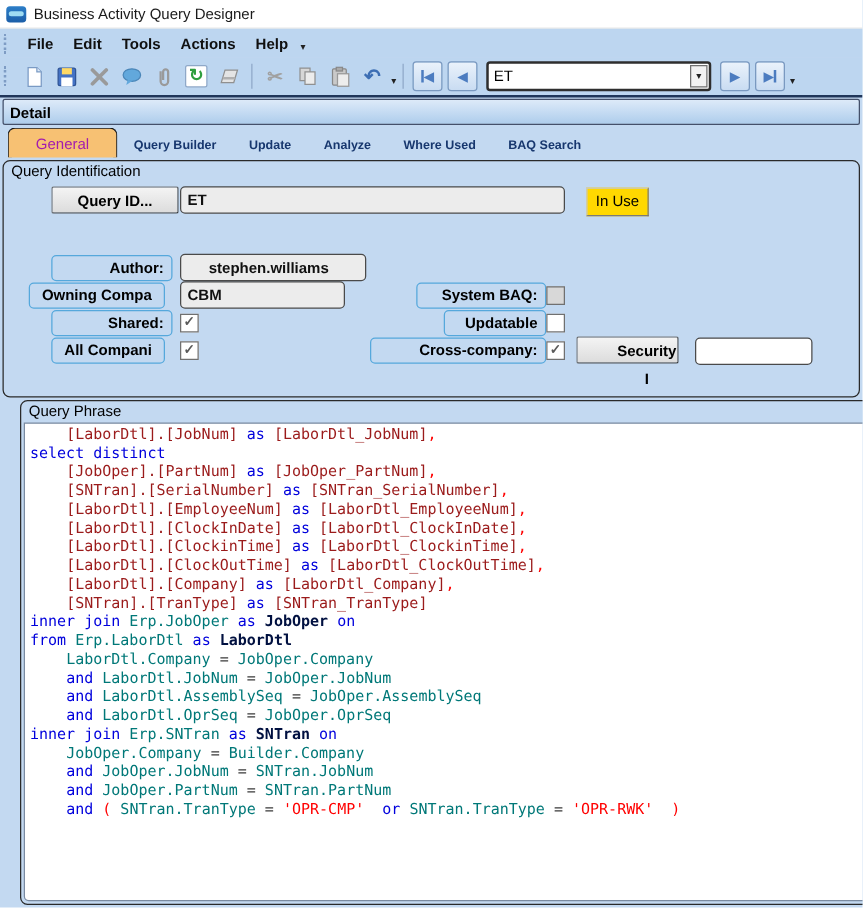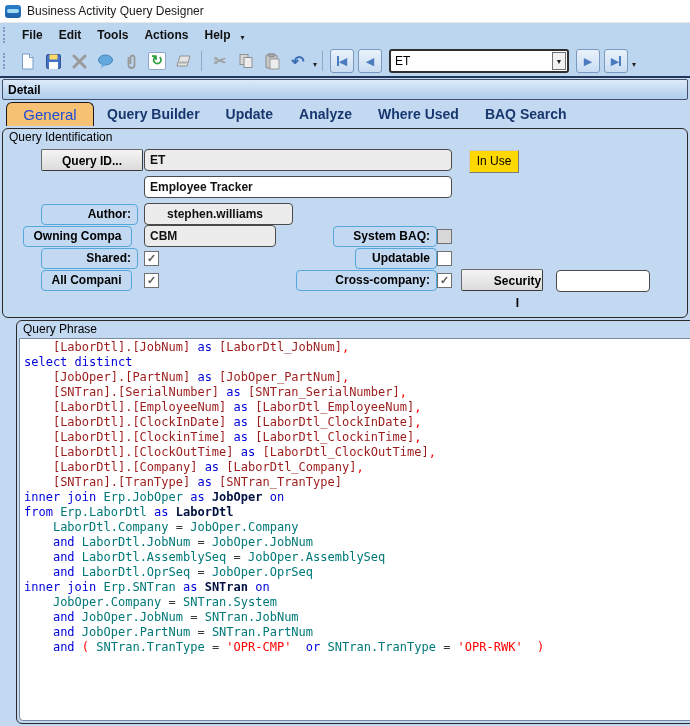--- a/index.html
+++ b/index.html
@@ -30,22 +30,22 @@
   .nav-btn{width:22px;height:22px;background:linear-gradient(#EAF2FB,#C9DCF2);border:1px solid #7A99C0;border-radius:3px;display:flex;align-items:center;justify-content:center;margin:0 2px;color:#4C7CC0;font-size:11px;}
   .nav-bar{display:inline-block;width:2px;height:10px;background:#4C7CC0;}
   .combo{width:176px;height:20px;background:#fff;border:2px solid #2E2E2E;border-radius:3px;display:flex;align-items:center;margin:0 5px;}
   .combo input{flex:1;border:none;outline:none;font-size:12px;font-family:"Liberation Sans",sans-serif;padding-left:4px;background:transparent;}
   .combo-drop{width:15px;height:16px;border:1px solid #707070;background:#F2F2F2;margin-right:1px;display:flex;align-items:center;justify-content:center;font-size:7px;color:#222;}
   
   .detail-bar{position:absolute;left:2px;right:2px;top:79px;height:19px;background:linear-gradient(#DDEAF9,#AECDEC);border:1px solid #44506A;border-radius:2px;display:flex;align-items:center;padding-left:5px;}
   .detail-bar span{font-size:12px;font-weight:bold;color:#000;}
   
   .tabstrip{position:absolute;left:6px;top:101px;height:25px;display:flex;align-items:flex-end;}
-  .tab-active{background:#F7C173;border:1.5px solid #1A1A1A;border-bottom:none;border-radius:6px 6px 0 0;height:23px;width:86px;display:flex;align-items:center;justify-content:center;font-size:15px;color:#1d4ed8;}
-  .tab{font-size:14px;font-weight:bold;color:#17376E;padding:0 13px;margin-bottom:4px;}
+  .tab-active{background:#F7C173;border:1.5px solid #1A1A1A;border-bottom:none;border-radius:6px 6px 0 0;height:23px;width:86px;display:flex;align-items:center;justify-content:center;font-size:12px;color:#a21caf;}
+  .tab{font-size:10px;font-weight:bold;color:#17376E;padding:0 13px;margin-bottom:4px;}
   
   .groupbox{position:absolute;border:1.5px solid #2A2A2A;border-radius:6px;background:#C3D9F1;}
   .group-label{position:absolute;top:1px;left:6px;font-size:12px;color:#000;}
   #qi-group{left:2px;top:128px;width:684px;height:188px;}
   #qp-group{left:16px;top:320px;width:684px;height:402px;}
   
   .fld-label{position:absolute;border:1px solid #55A8DC;border-radius:4px;font-size:12px;font-weight:bold;color:#000;height:19px;line-height:19px;text-align:right;padding-right:6px;box-sizing:content-box;}
   .btn3d{position:absolute;background:linear-gradient(#F4F4F4,#DCDCDC);border:1px solid #6A6A6A;border-right-color:#3A3A3A;border-bottom-color:#3A3A3A;border-radius:2px;font-size:12px;font-weight:bold;color:#000;text-align:center;height:22px;line-height:22px;box-sizing:border-box;}
   .field{position:absolute;border:1px solid #4A4A4A;border-radius:4px;height:20px;box-sizing:content-box;font-size:12px;font-weight:bold;font-family:"Liberation Sans",sans-serif;color:#111;padding:0 5px;outline:none;}
   .field.ro{background:#ECECEC;}
@@ -200,21 +200,20 @@
   <div class="tab">BAQ Search</div>
 </div>
 
 <div class="groupbox" id="qi-group">
   <div class="group-label">Query Identification</div>
 
   <div class="btn3d" style="left:38px;top:20px;width:102px;">Query ID...</div>
   <input class="field ro" style="left: 141px; top: 20px; width: 296px;" value="ET">
   <div class="badge" style="left:466px;top:21px;width:48px;">In Use</div>
 
-  <input class="field rw" style="left: 141px; top: 47px; width: 296px;" value="Employee Tracker">
 
   <div class="fld-label" style="left:38px;top:75px;width:89px;">Author:</div>
   <input class="field ro" style="left: 141px; top: 74px; width: 120px; padding-left: 22px;" value="stephen.williams">
 
   <div class="fld-label" style="left:20px;top:97px;width:107px;text-align:center;padding:0;">Owning Compa</div>
   <input class="field ro" style="left: 141px; top: 96px; width: 120px;" value="CBM">
   <div class="fld-label" style="left:330px;top:97px;width:96px;">System BAQ:</div>
   <div class="checkbox disabled" style="left:434px;top:100px;"></div>
 
   <div class="fld-label" style="left:38px;top:119px;width:89px;">Shared:</div>
@@ -243,18 +242,18 @@
       <div class="sql-line"><span class="tk-pl">    </span><span class="tk-br">[LaborDtl].[ClockOutTime]</span><span class="tk-pl"> </span><span class="tk-kw">as</span><span class="tk-pl"> </span><span class="tk-br">[LaborDtl_ClockOutTime]</span><span class="tk-pun">,</span></div>
       <div class="sql-line"><span class="tk-pl">    </span><span class="tk-br">[LaborDtl].[Company]</span><span class="tk-pl"> </span><span class="tk-kw">as</span><span class="tk-pl"> </span><span class="tk-br">[LaborDtl_Company]</span><span class="tk-pun">,</span></div>
       <div class="sql-line"><span class="tk-pl">    </span><span class="tk-br">[SNTran].[TranType]</span><span class="tk-pl"> </span><span class="tk-kw">as</span><span class="tk-pl"> </span><span class="tk-br">[SNTran_TranType]</span></div>
       <div class="sql-line"><span class="tk-kw">inner join</span><span class="tk-pl"> </span><span class="tk-ref">Erp.JobOper</span><span class="tk-pl"> </span><span class="tk-kw">as</span><span class="tk-pl"> </span><span class="tk-alias">JobOper</span><span class="tk-pl"> </span><span class="tk-kw">on</span></div>
       <div class="sql-line"><span class="tk-kw">from</span><span class="tk-pl"> </span><span class="tk-ref">Erp.LaborDtl</span><span class="tk-pl"> </span><span class="tk-kw">as</span><span class="tk-pl"> </span><span class="tk-alias">LaborDtl</span></div>
       <div class="sql-line"><span class="tk-pl">    </span><span class="tk-ref">LaborDtl.Company</span><span class="tk-op"> = </span><span class="tk-ref">JobOper.Company</span></div>
       <div class="sql-line"><span class="tk-pl">    </span><span class="tk-kw">and</span><span class="tk-pl"> </span><span class="tk-ref">LaborDtl.JobNum</span><span class="tk-op"> = </span><span class="tk-ref">JobOper.JobNum</span></div>
       <div class="sql-line"><span class="tk-pl">    </span><span class="tk-kw">and</span><span class="tk-pl"> </span><span class="tk-ref">LaborDtl.AssemblySeq</span><span class="tk-op"> = </span><span class="tk-ref">JobOper.AssemblySeq</span></div>
       <div class="sql-line"><span class="tk-pl">    </span><span class="tk-kw">and</span><span class="tk-pl"> </span><span class="tk-ref">LaborDtl.OprSeq</span><span class="tk-op"> = </span><span class="tk-ref">JobOper.OprSeq</span></div>
       <div class="sql-line"><span class="tk-kw">inner join</span><span class="tk-pl"> </span><span class="tk-ref">Erp.SNTran</span><span class="tk-pl"> </span><span class="tk-kw">as</span><span class="tk-pl"> </span><span class="tk-alias">SNTran</span><span class="tk-pl"> </span><span class="tk-kw">on</span></div>
-      <div class="sql-line"><span class="tk-pl">    </span><span class="tk-ref">JobOper.Company</span><span class="tk-op"> = </span><span class="tk-ref">SNTran.System</span></div>
+      <div class="sql-line"><span class="tk-pl">    </span><span class="tk-ref">JobOper.Company</span><span class="tk-op"> = </span><span class="tk-ref">Builder.Company</span></div>
       <div class="sql-line"><span class="tk-pl">    </span><span class="tk-kw">and</span><span class="tk-pl"> </span><span class="tk-ref">JobOper.JobNum</span><span class="tk-op"> = </span><span class="tk-ref">SNTran.JobNum</span></div>
       <div class="sql-line"><span class="tk-pl">    </span><span class="tk-kw">and</span><span class="tk-pl"> </span><span class="tk-ref">JobOper.PartNum</span><span class="tk-op"> = </span><span class="tk-ref">SNTran.PartNum</span></div>
       <div class="sql-line"><span class="tk-pl">    </span><span class="tk-kw">and</span><span class="tk-pl"> </span><span class="tk-pun">(</span><span class="tk-pl"> </span><span class="tk-ref">SNTran.TranType</span><span class="tk-op"> = </span><span class="tk-str">'OPR-CMP'</span><span class="tk-pl">  </span><span class="tk-kw">or</span><span class="tk-pl"> </span><span class="tk-ref">SNTran.TranType</span><span class="tk-op"> = </span><span class="tk-str">'OPR-RWK'</span><span class="tk-pl">  </span><span class="tk-pun">)</span></div>
     </div>
 </div>
 
 </body></html>

